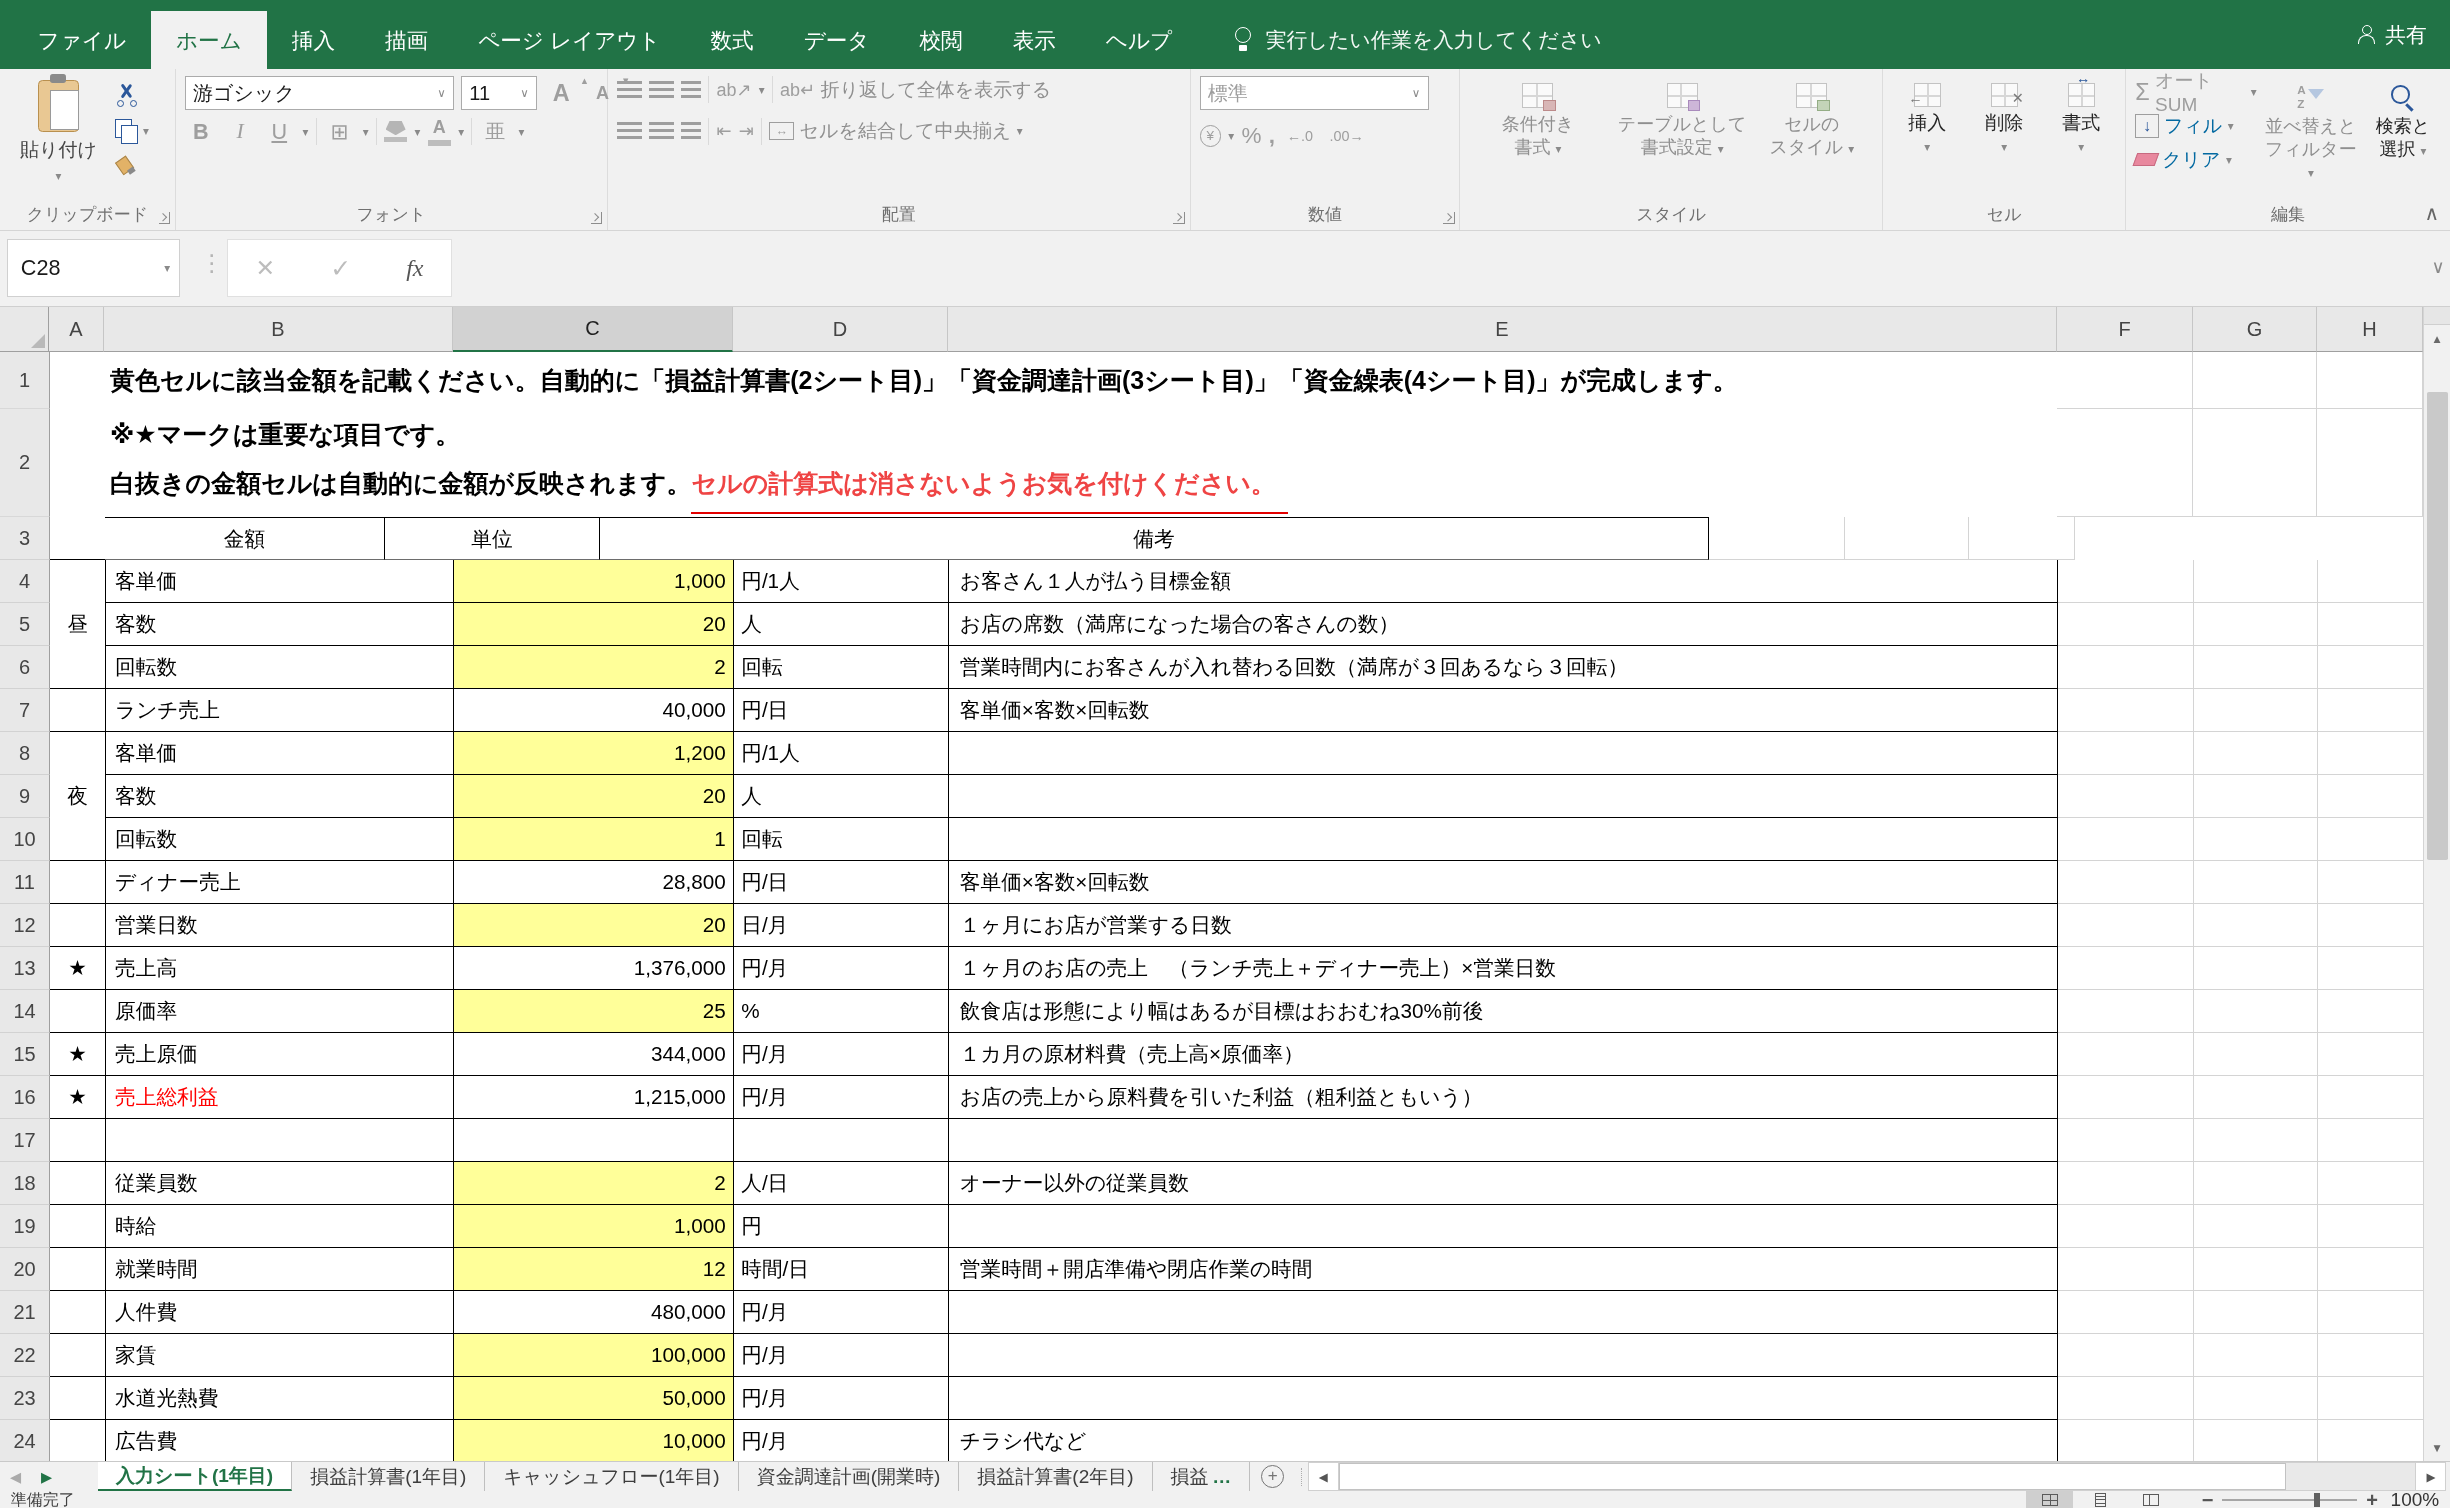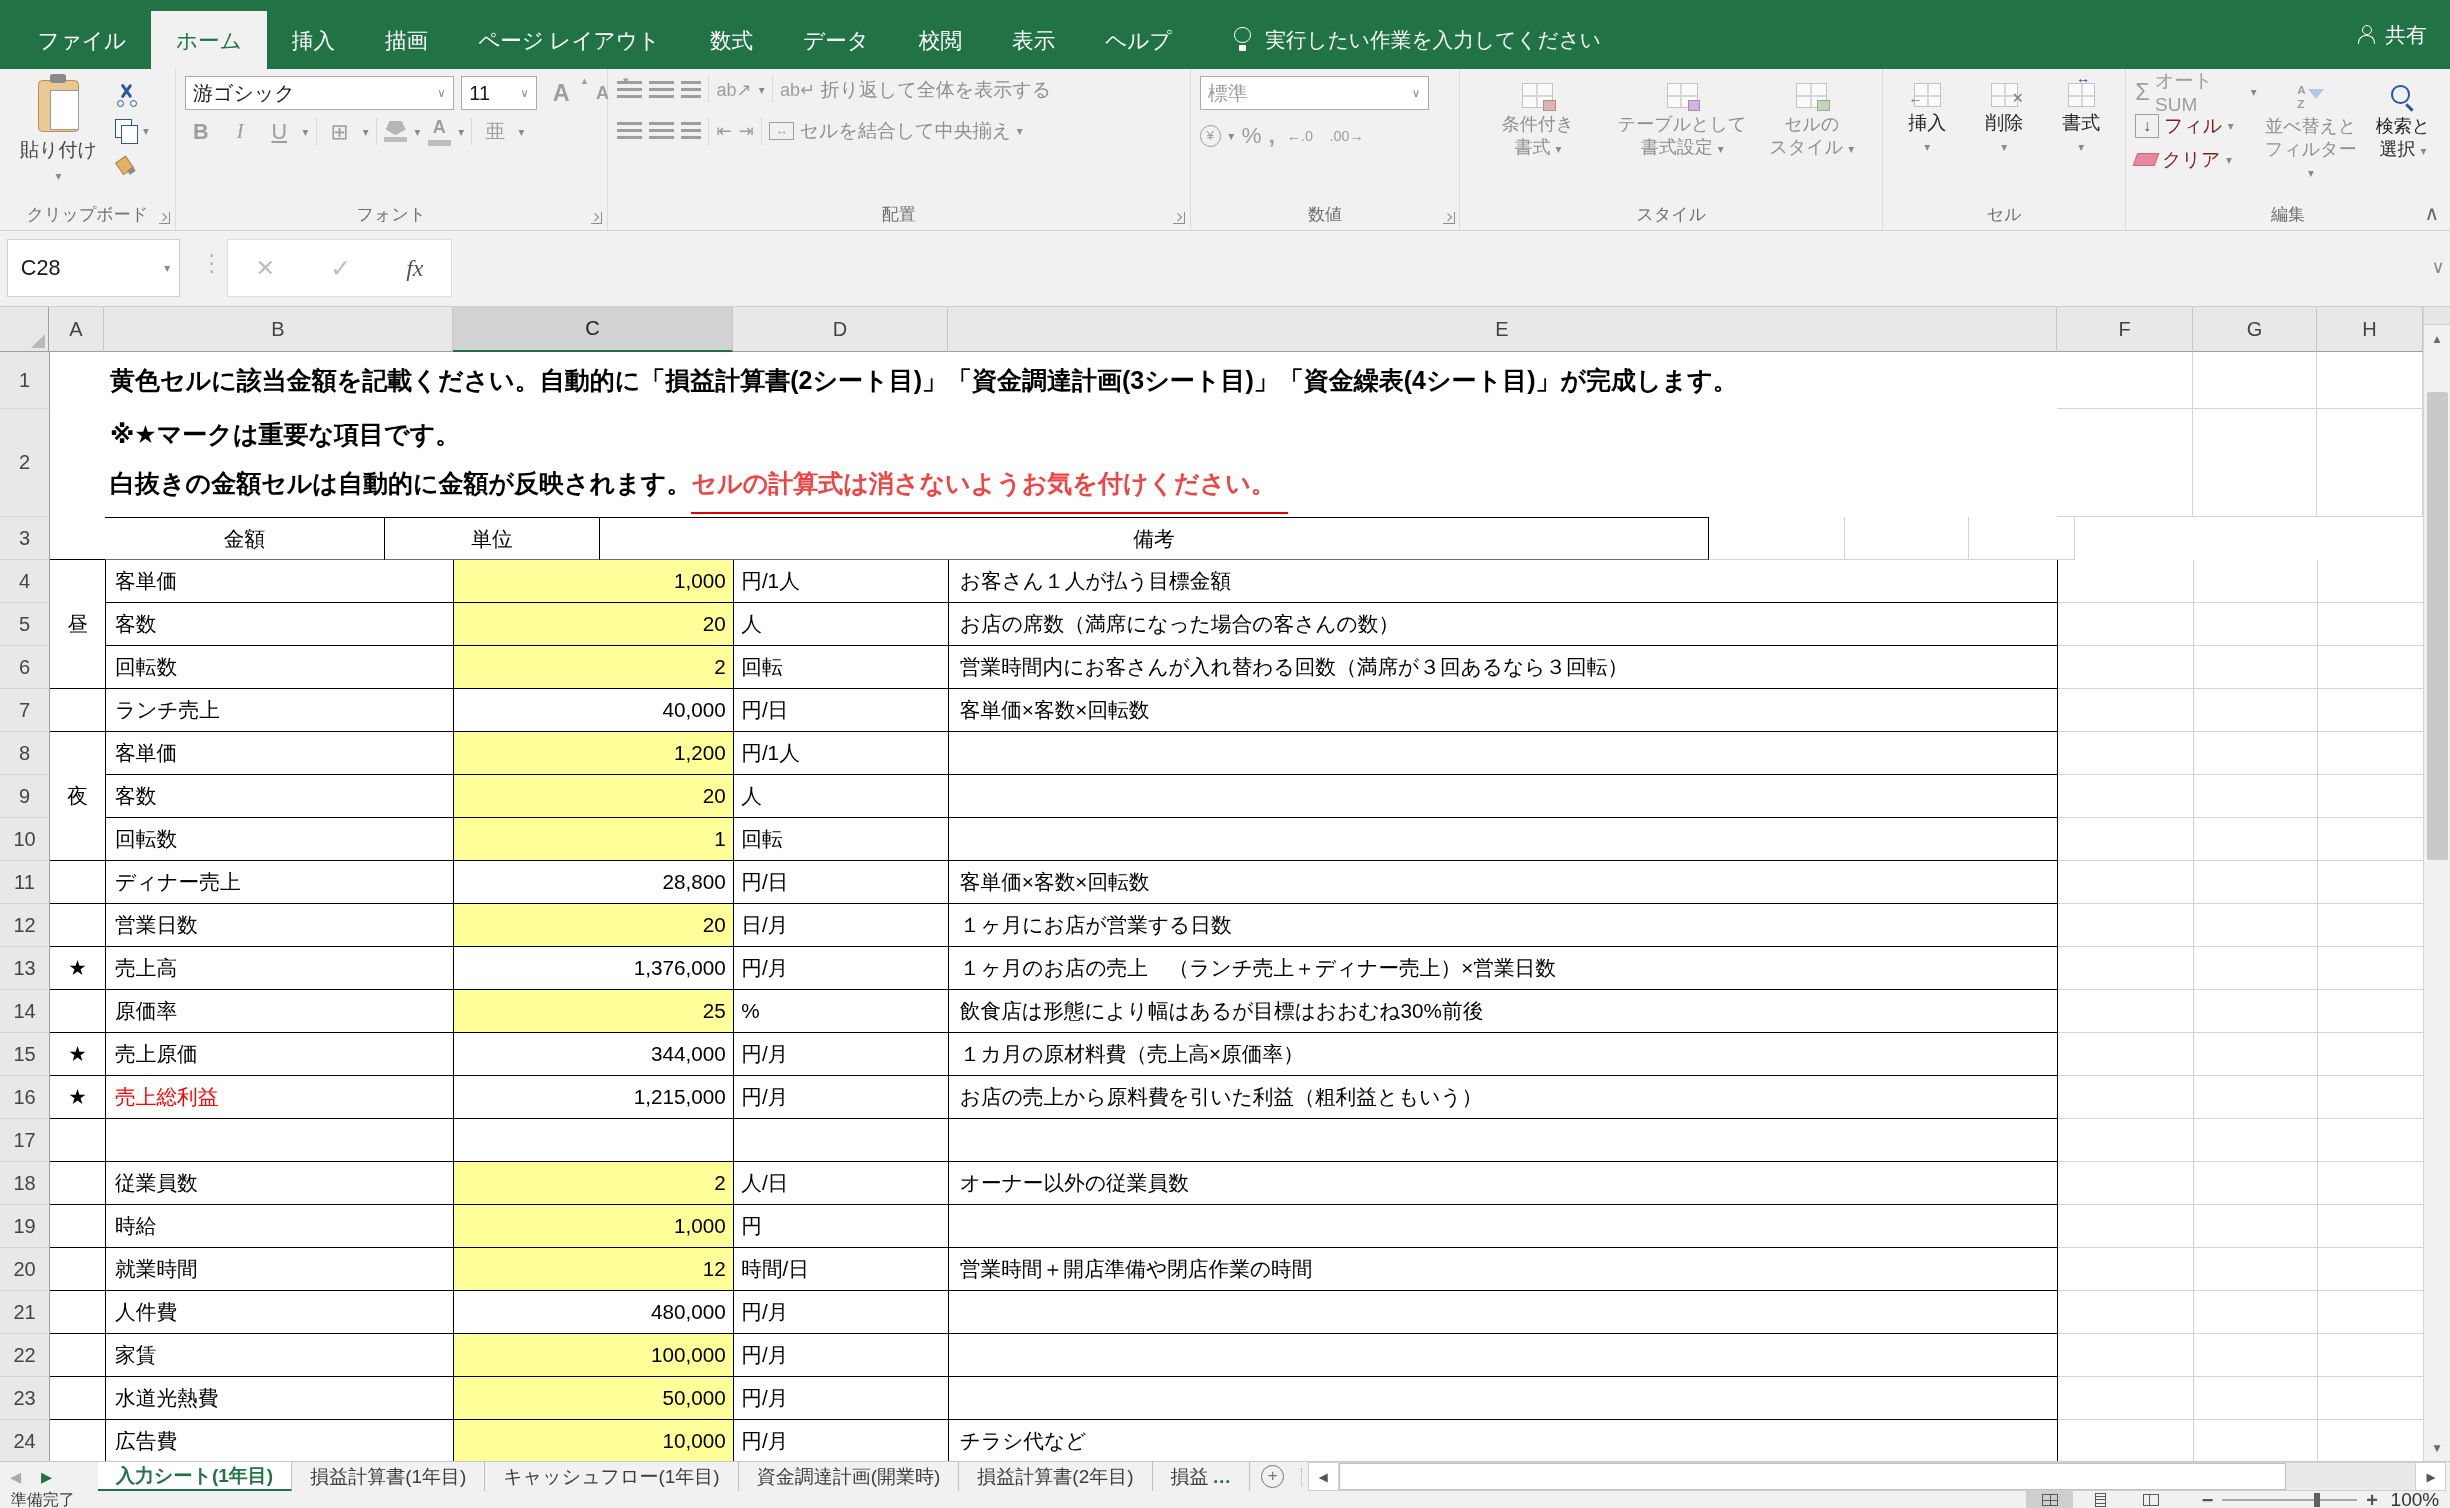--- a/index.html
+++ b/index.html
@@ -2,21 +2,21 @@
 <html style="font-size:14.4px"><head>
 <meta charset="utf-8">
 <style>
   * { margin:0; padding:0; box-sizing:border-box; }
   html,body { background:#888; }
   body, input, button { font-family:"Liberation Sans","DejaVu Sans",sans-serif; }
   #app { position:relative; width:2450px; height:1509px; background:#fff; overflow:hidden; }
 
   
   .tabbar { position:absolute; left:0; top:0; width:2450px; height:69px; background:#217346; display:flex; align-items:flex-end; }
-  .rtabs { display:flex; align-items:center; height:58px; margin-left:12.6px;font-family:Liberation Serif, serif; }
+  .rtabs { display:flex; align-items:center; height:58px; margin-left:12.6px; }
   .rtab { height:58px; display:flex; align-items:center; padding:0 25px; color:#fff; font-size:21.6px; cursor:default; }
   .rtab.active { background:#f1f1f1; color:#217346; }
   .tellme { display:flex; align-items:center; gap:12.6px; height:58px; margin-left:36px; color:#f2f7f4; font-size:20.7px; }
   .bulb { position:relative; width:20px; height:27px; }
   .bulb::before { content:""; position:absolute; left:1.8px; top:0; width:14.4px; height:14.4px; border:1.8px solid #fff; border-radius:50%; }
   .bulb::after { content:""; position:absolute; left:6.3px; top:18px; width:7.2px; height:6.3px; background:#fff; border-radius:0.9px; }
   .share { position:absolute; right:23.4px; top:0; height:69px; display:flex; align-items:center; gap:9px; color:#fff; font-size:20.7px; }
   .person { position:relative; width:20px; height:20px; }
   .person::before { content:""; position:absolute; left:5.4px; top:0; width:8px; height:8px; border:1.8px solid #fff; border-radius:50%; }
   .person::after { content:""; position:absolute; left:1.8px; top:10.8px; width:15.3px; height:8px; border:1.8px solid #fff; border-bottom:none; border-radius:8px 8px 0 0; }
@@ -88,21 +88,21 @@
   .twoline .t.dark { color:#262626; }
   .stylebtn { display:flex; flex-direction:column; align-items:center; gap:5.4px; padding-top:7.2px; }
   .cellbtn { display:flex; flex-direction:column; align-items:center; gap:3.6px; width:74px; padding-top:7.2px; }
   .cellbtn .t { font-size:19px; color:#262626; }
   .badge { position:absolute; font-size:14.4px; color:#7a7a7a; left:-6.3px; top:5.4px; background:transparent; }
   .badge.blue { color:#2b579a; left:7.2px; top:-14.4px; }
 
   
   .editrow { display:flex; align-items:center; gap:5.4px; height:32px; font-size:19px; }
   .editrow .gray { color:#9e9e9e; }
-  .editrow .dark { color:#7f1d1d; }
+  .editrow .dark { color:#0369a1; }
   .sigma { font-size:23.4px; color:#9e9e9e; }
   .filldown { width:23.4px; height:23.4px; border:1.8px solid #9e9e9e; color:#2b579a; font-weight:bold; font-size:16px; display:flex; align-items:center; justify-content:center; }
   .eraser { width:21.6px; height:12.6px; background:#e8889e; transform:skewX(-20deg); border:0.9px solid #c76a80; }
   .azsort { position:relative; width:27px; height:27px; color:#9e9e9e; font-size:11.7px; font-weight:bold; }
   .azsort .a { position:absolute; left:0; top:0; } .azsort .z { position:absolute; left:0; bottom:0; }
   .azsort .fun { position:absolute; right:0; top:5.4px; width:0; height:0; border-left:8px solid transparent; border-right:8px solid transparent; border-top:10.8px solid #b5c7e0; }
   .magni { position:relative; width:27px; height:27px; }
   .magni::before { content:""; position:absolute; left:1.8px; top:1.8px; width:14.4px; height:14.4px; border:2.7px solid #2b579a; border-radius:50%; }
   .magni::after { content:""; position:absolute; right:2.7px; bottom:1.8px; width:9px; height:2.7px; background:#2b579a; transform:rotate(45deg); }
   .collapse { position:absolute; right:10.8px; bottom:5.4px; color:#666; font-size:20px; }

